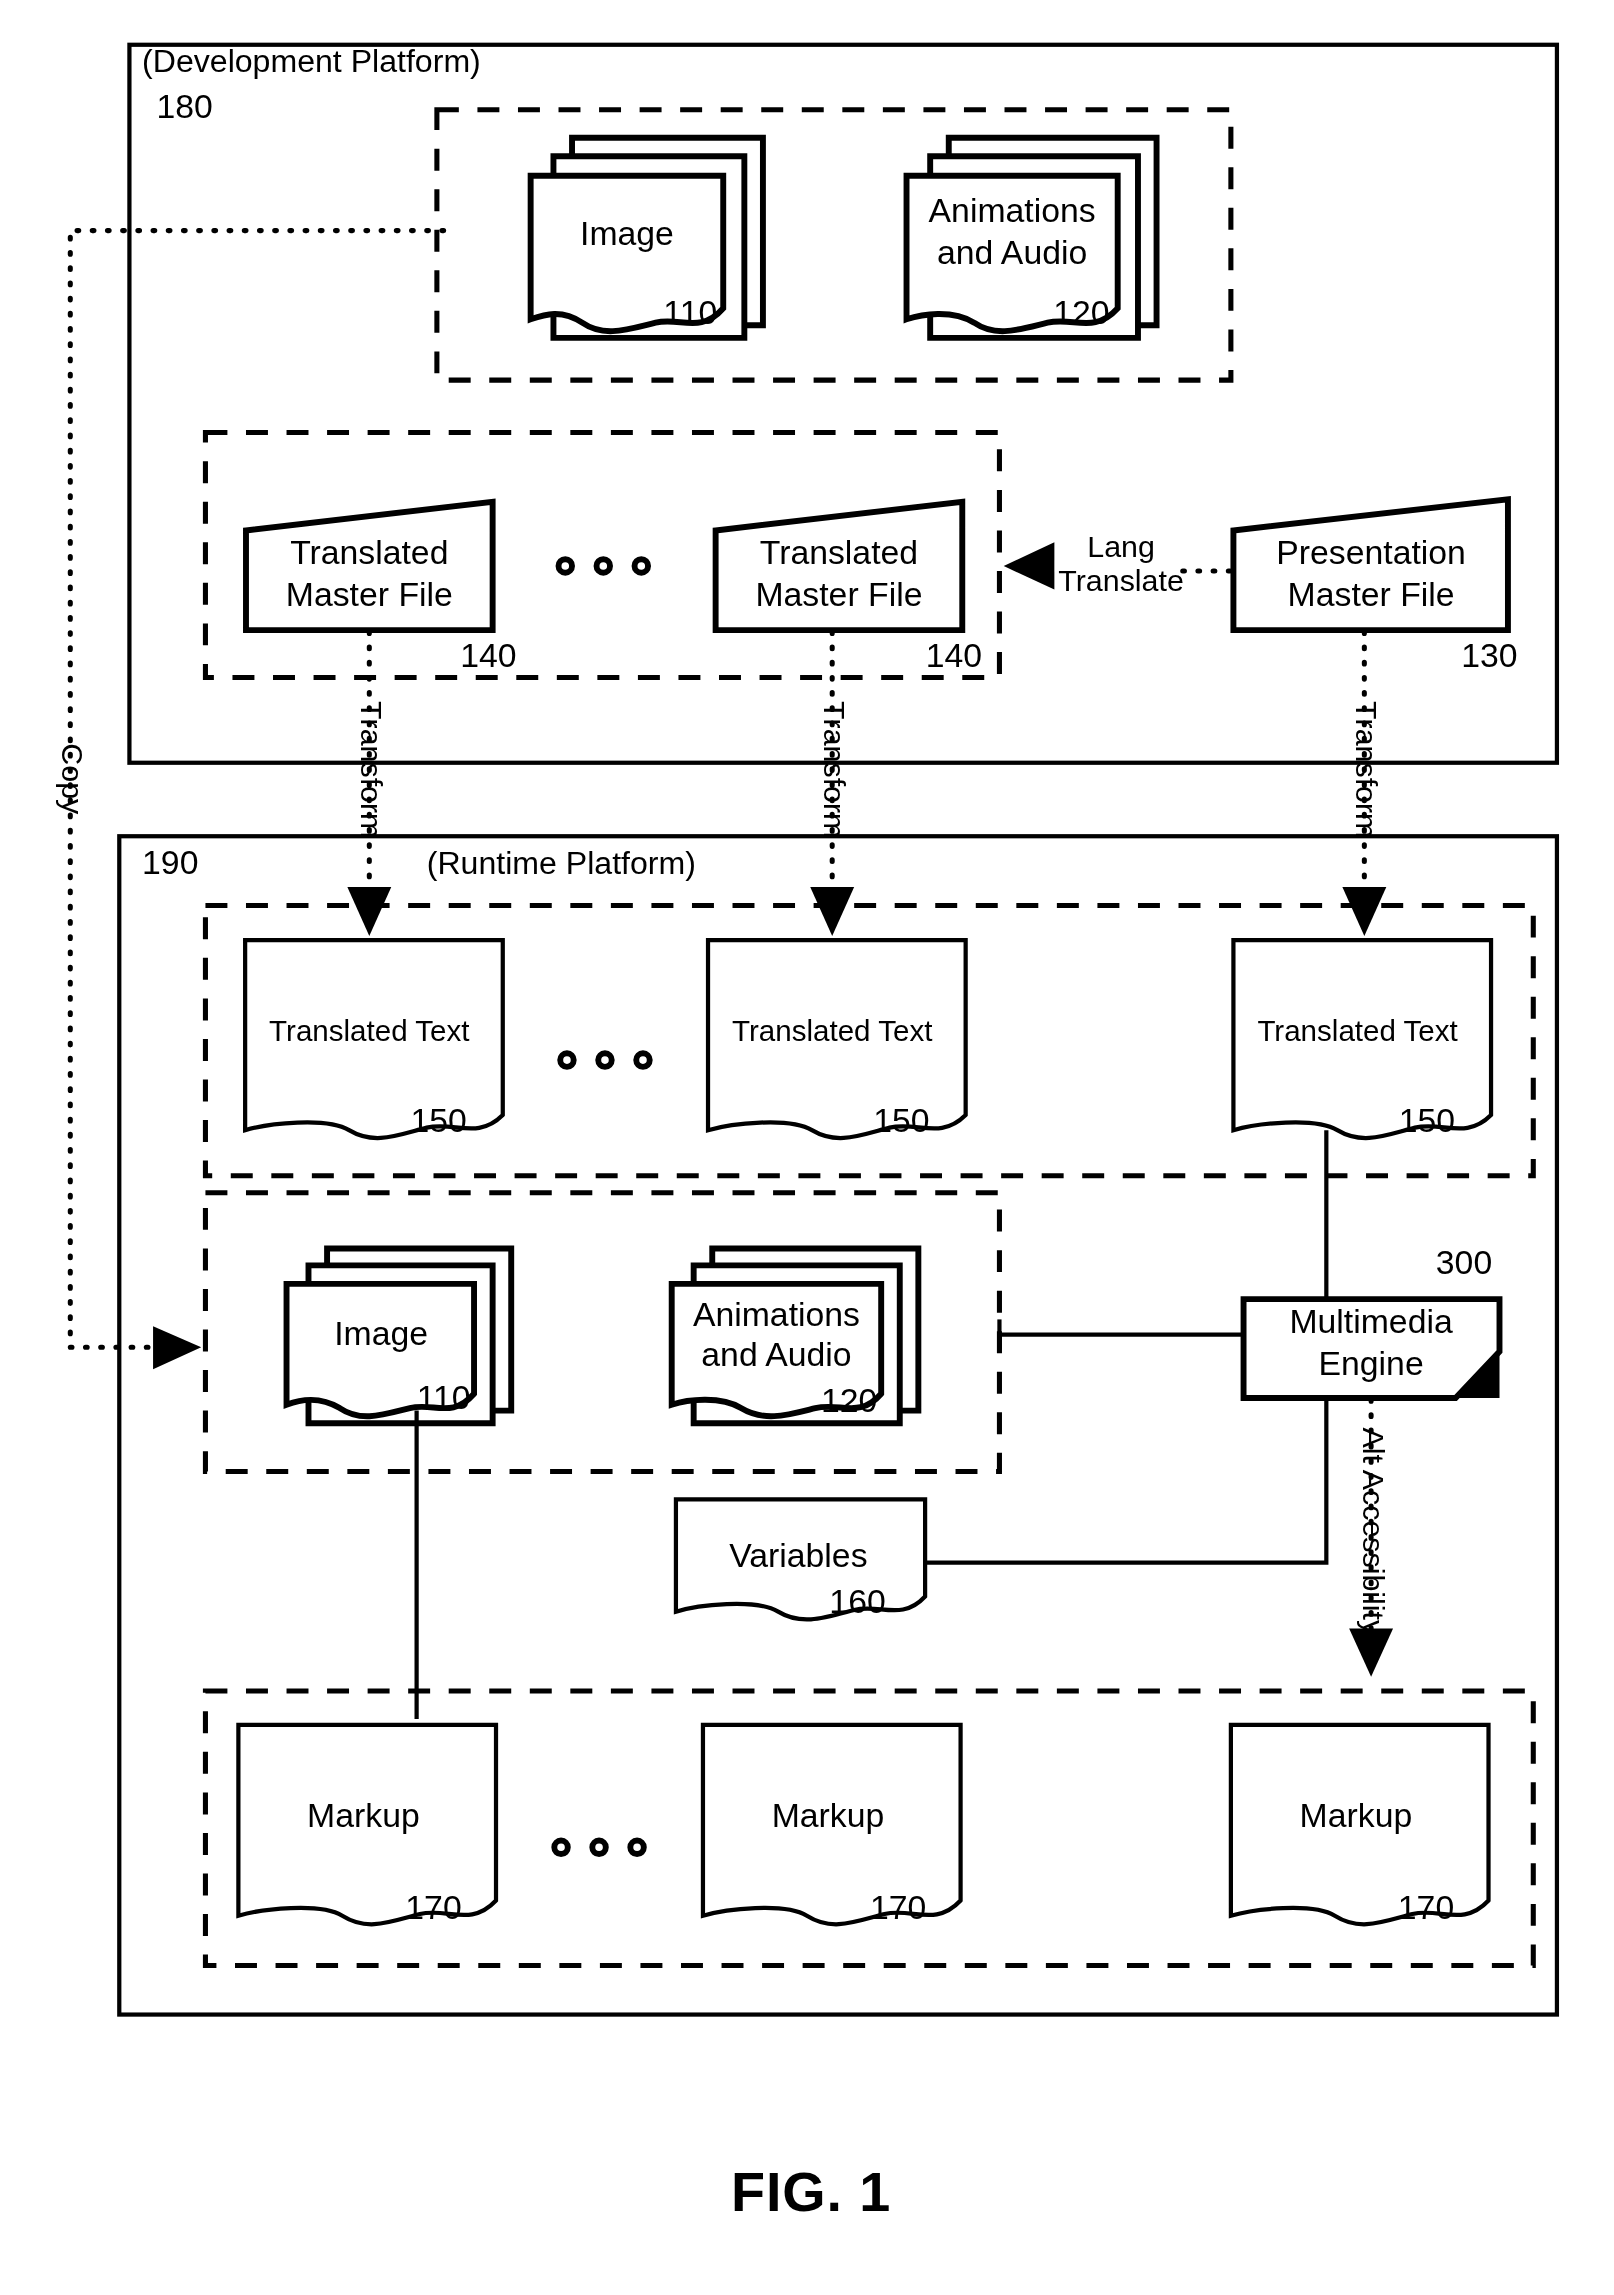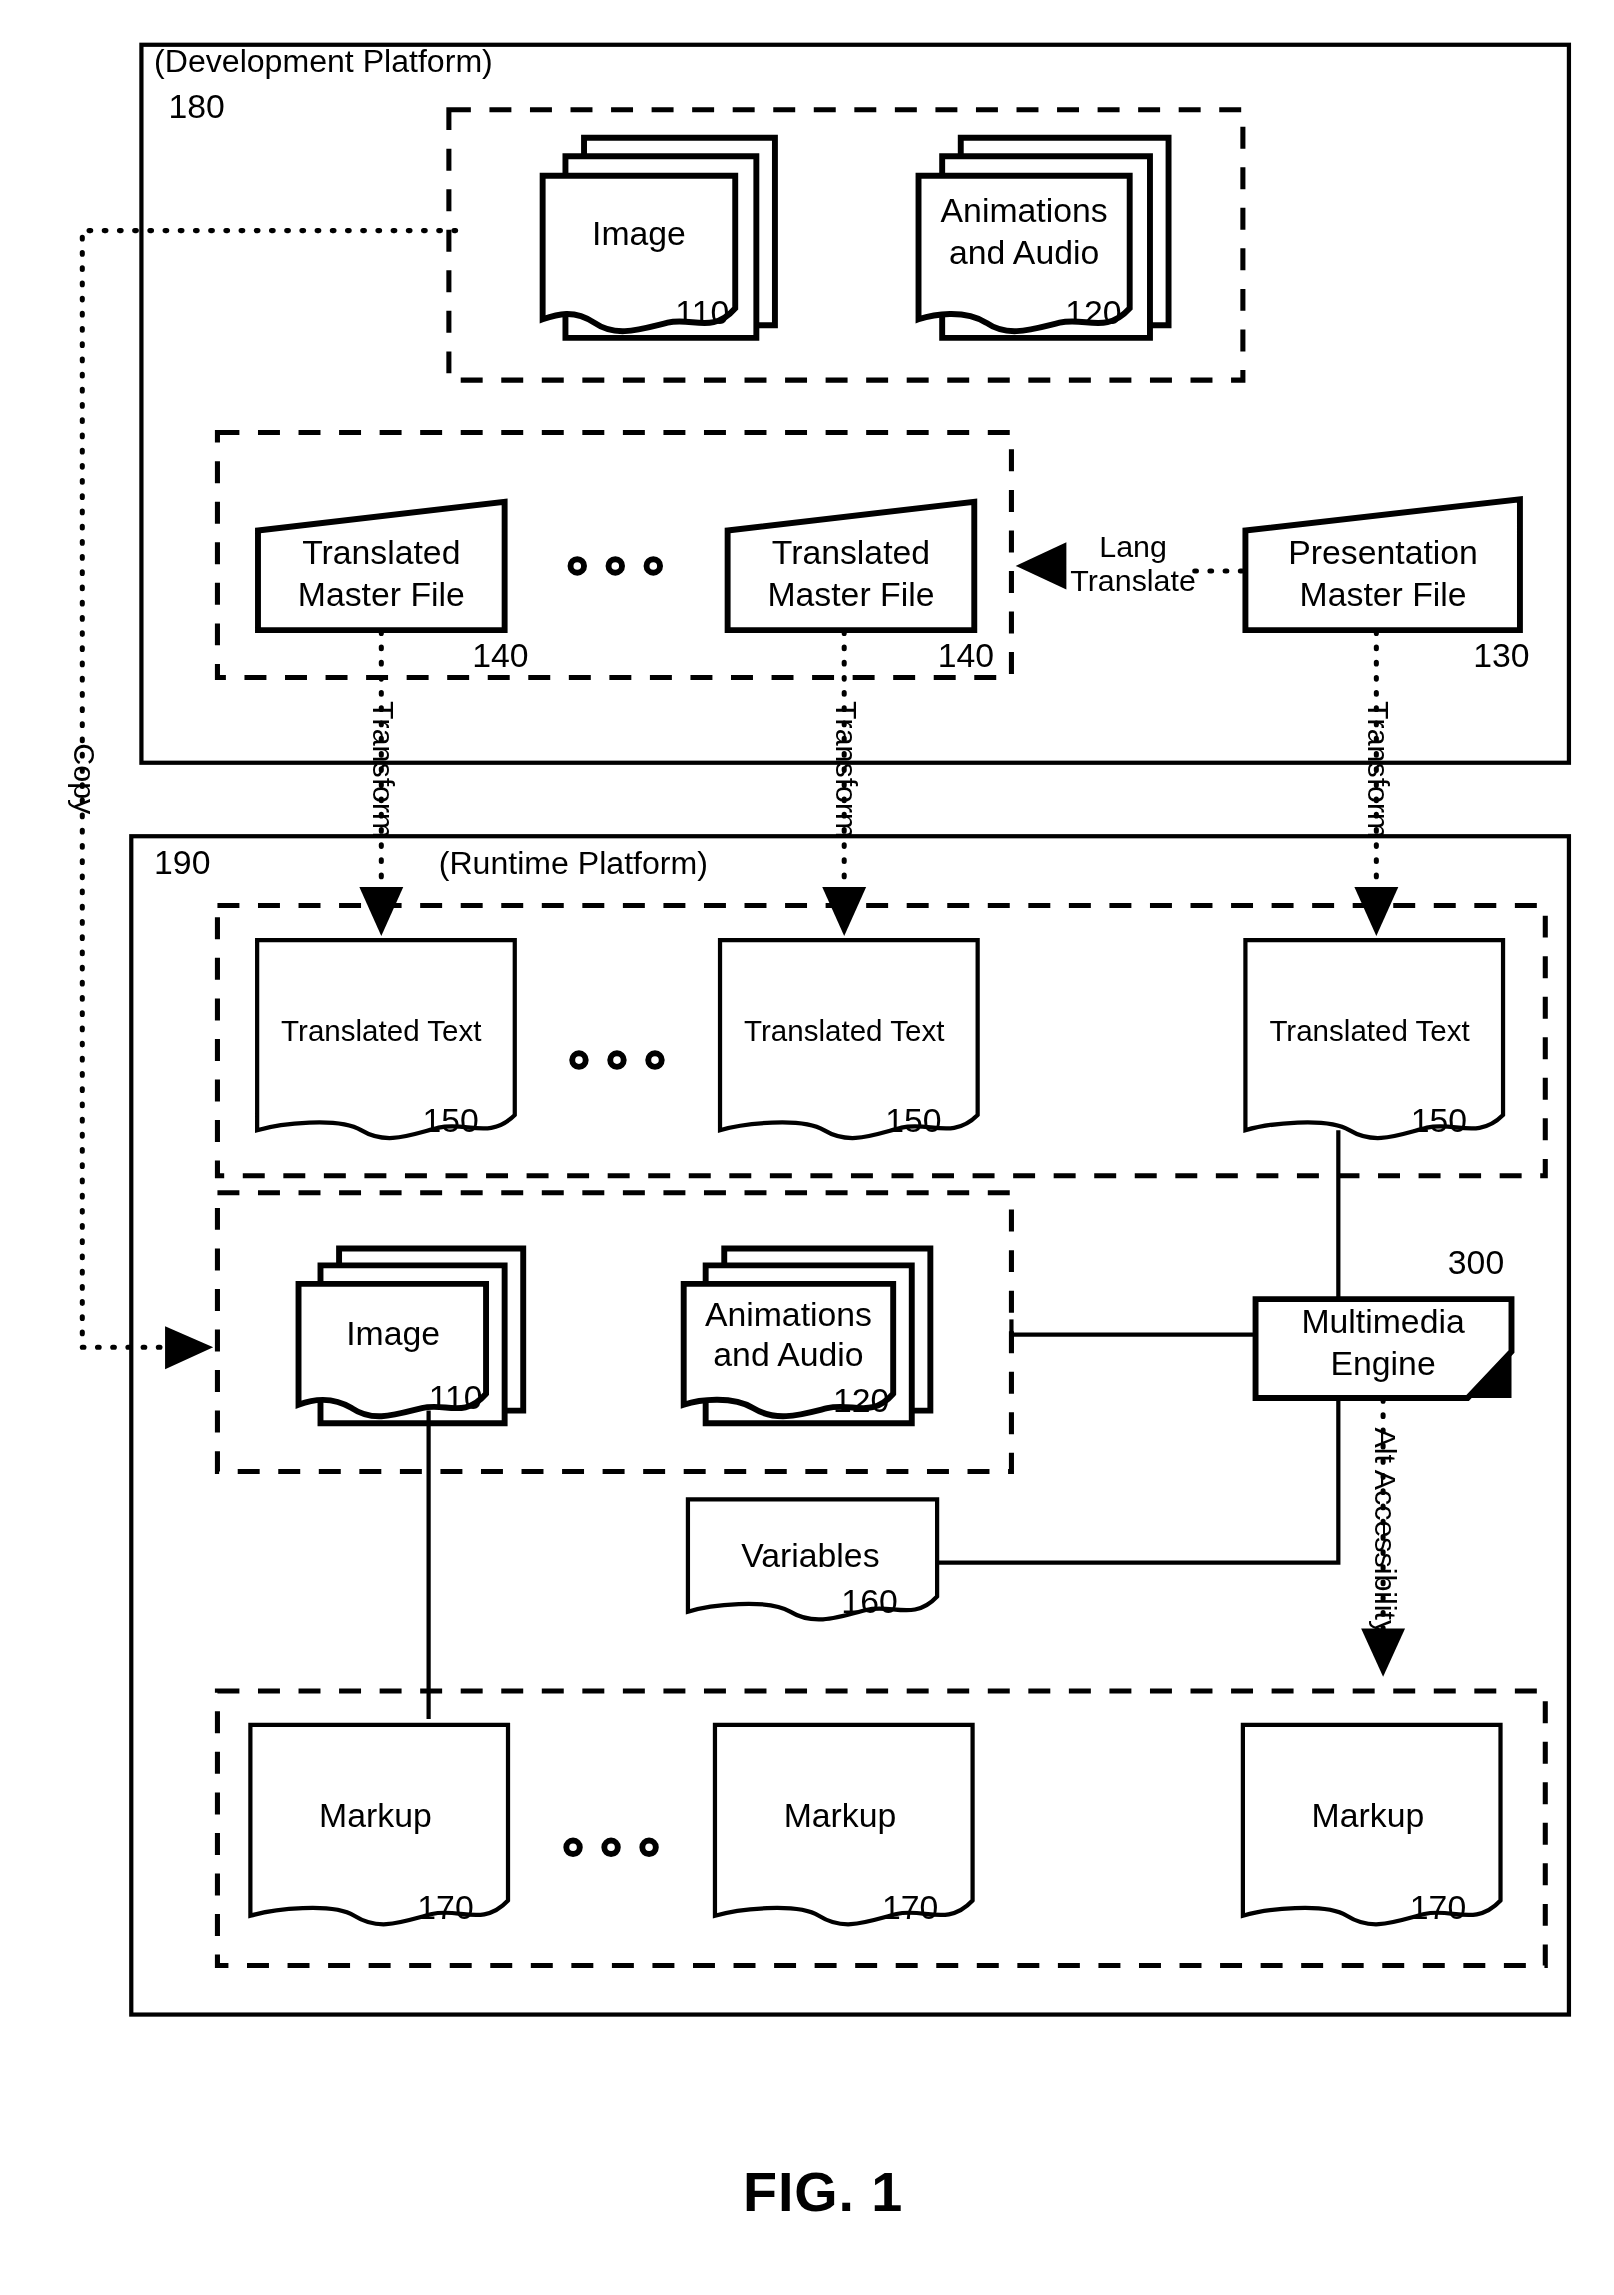--- a/index.html
+++ b/index.html
@@ -10,21 +10,21 @@
   body {
     width: 1615px;
     height: 2295px;
     font-family: "Liberation Sans", sans-serif;
     color: #000;
     position: relative;
     overflow: hidden;
   }
   #figure-root {
     position: absolute;
-    left: 16px; top: 0;
+    left: 4px; top: 0;
     width: 1344px;
     height: 2295px;
   }
   svg#fig {
     display: block;
     width: 1615px;
     height: 2295px;
   }
   .thick-border { fill: #fff; stroke: #000; stroke-width: 7; }
   .thin-border  { fill: #fff; stroke: #000; stroke-width: 5; }

